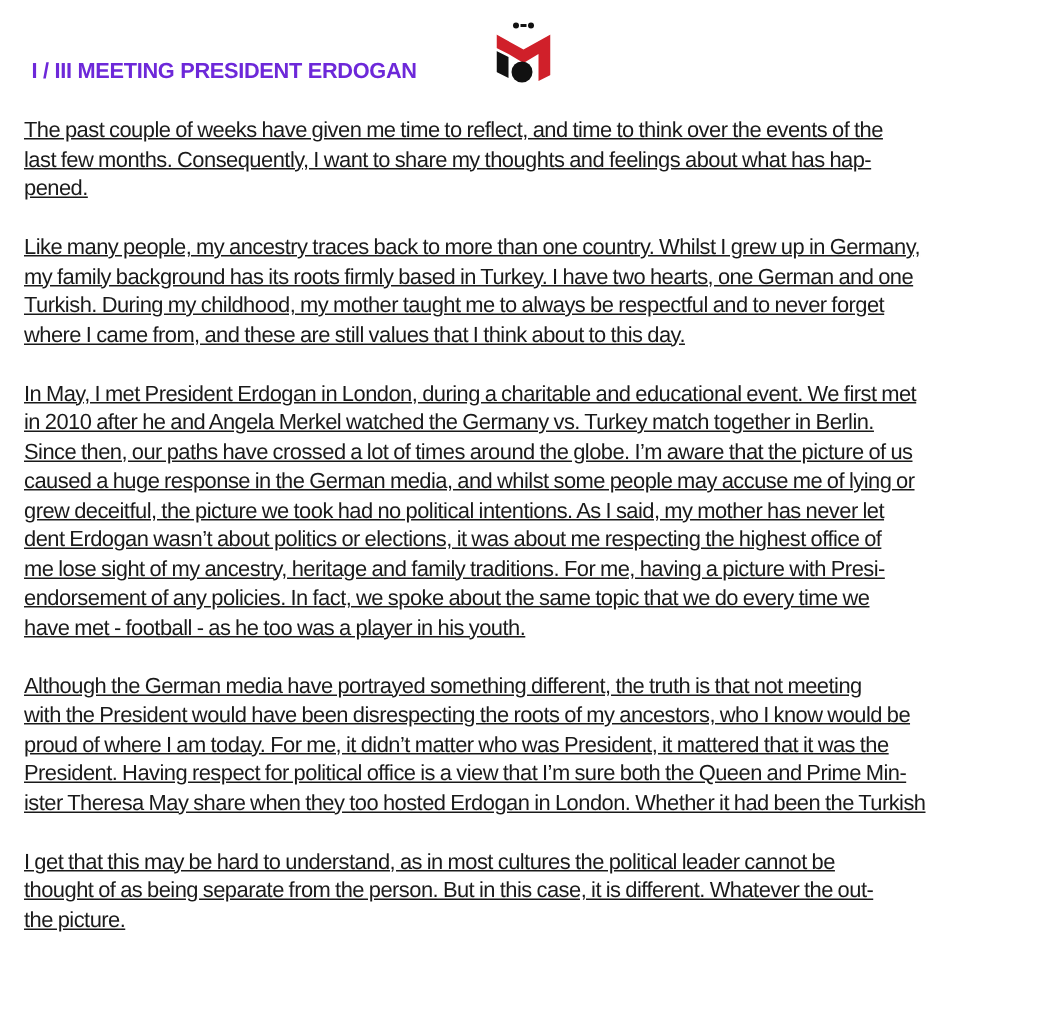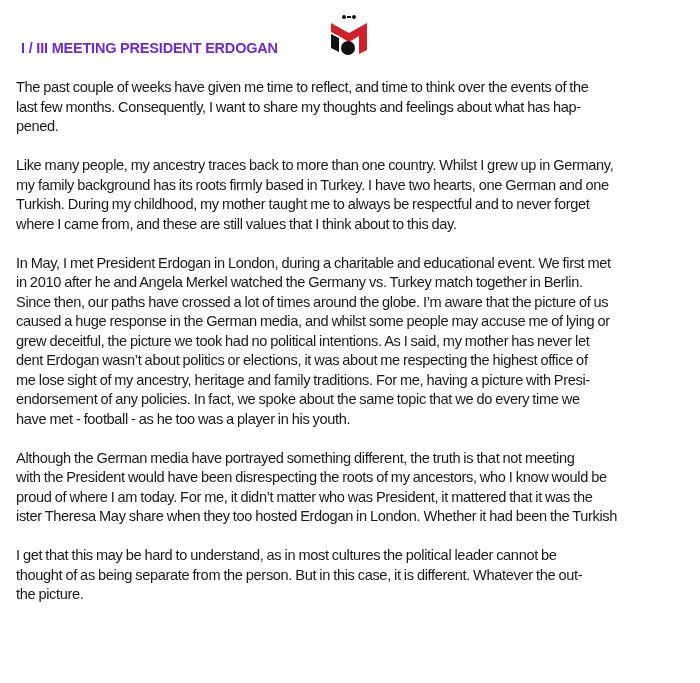--- a/index.html
+++ b/index.html
@@ -2,21 +2,21 @@
 <html><head>
   <meta charset="utf-8">
   <style>
     html, body { margin: 0; padding: 0; background: #ffffff; }
     body { width: 700px; height: 683px; overflow: hidden; position: relative;
       font-family: "Liberation Sans", sans-serif; color: #1a1a1a; }
     .logo { position: absolute; left: 331px; top: 14px; width: 36px; height: 42px; }
     .title { position: absolute; left: 21px; top: 40px; font-weight: bold; font-size: 14.5px;
       letter-spacing: -0.2px; color: #6d28d9; }
     .doc { position: absolute; left: 16px; top: 78px; width: 680px; }
-    .para { margin: 0 0 19.5px 0; }
+    .para { margin: 0 0 19.5px 0; text-decoration: underline; }
     .line { display: block; font-size: 14.6px; line-height: 19.5px; white-space: nowrap;
       letter-spacing: -0.35px; word-spacing: -0.5px; }
   </style>
 </head>
 <body>
 
 <div class="logo">
   <svg width="36" height="42" viewBox="0 0 36 42">
 
     <circle cx="13" cy="3" r="2" fill="#111"></circle>
@@ -53,20 +53,21 @@
       <span class="line">grew deceitful, the picture we took had no political intentions. As I said, my mother has never let</span>
       <span class="line">dent Erdogan wasn’t about politics or elections, it was about me respecting the highest office of</span>
       <span class="line">me lose sight of my ancestry, heritage and family traditions. For me, having a picture with Presi-</span>
       <span class="line">endorsement of any policies. In fact, we spoke about the same topic that we do every time we</span>
       <span class="line">have met - football - as he too was a player in his youth.</span>
     </p>
     <p class="para">
       <span class="line">Although the German media have portrayed something different, the truth is that not meeting</span>
       <span class="line">with the President would have been disrespecting the roots of my ancestors, who I know would be</span>
       <span class="line">proud of where I am today. For me, it didn’t matter who was President, it mattered that it was the</span>
+      <span class="line">President. Having respect for political office is a view that I’m sure both the Queen and Prime Min-</span>
       <span class="line">ister Theresa May share when they too hosted Erdogan in London. Whether it had been the Turkish</span>
     </p>
     <p class="para">
       <span class="line">I get that this may be hard to understand, as in most cultures the political leader cannot be</span>
       <span class="line">thought of as being separate from the person. But in this case, it is different. Whatever the out-</span>
       <span class="line">the picture.</span>
     </p>
   </div>
 
 </body></html>

